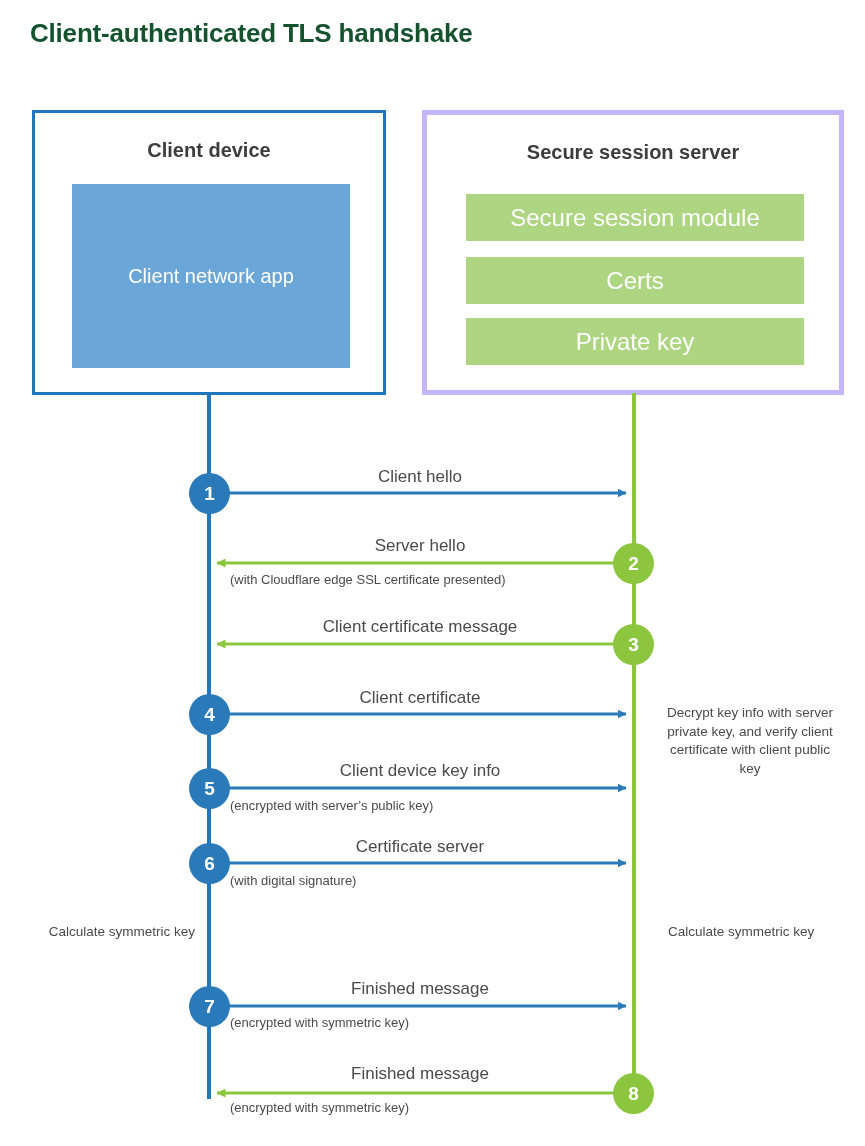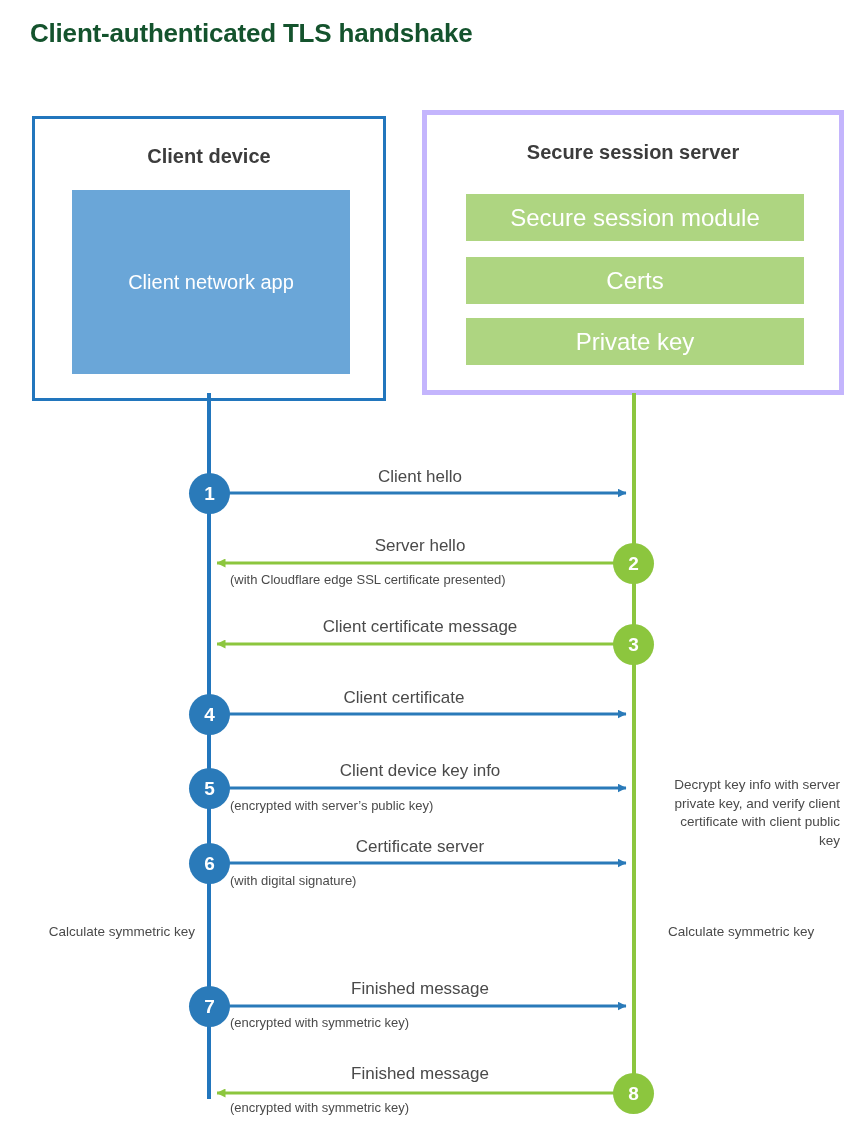--- a/index.html
+++ b/index.html
@@ -32,21 +32,21 @@
   }
 
   
   .actor-box {
     position: absolute;
     background: #ffffff;
     box-sizing: border-box;
   }
   #client-box {
     left: 32px;
-    top: 116px;
+    top: 110px;
     width: 354px;
     height: 285px;
     border: 3px solid #2276bd;
   }
   #server-box {
     left: 422px;
     top: 110px;
     width: 422px;
     height: 285px;
     border: 5px solid #c4b5fd;
@@ -145,23 +145,23 @@
 
   
   .side-note {
     position: absolute;
     font-size: 13.5px;
     color: #4a4a4a;
     line-height: 1.38;
   }
   #note-decrypt {
     left: 660px;
-    top: 776px;
+    top: 704px;
     width: 180px;
-    text-align: right;
+    text-align: center;
   }
   #note-calc-left {
     left: 40px;
     top: 923px;
     width: 155px;
     text-align: right;
   }
   #note-calc-right {
     left: 668px;
     top: 923px;
@@ -227,21 +227,21 @@
   <div class="step-circle blue" style="left:189px; top:986px;">7</div>
   <div class="step-circle green" style="left:613px; top:1073px;">8</div>
 
   <div class="step-label" style="left:240px; top:467px; width:360px;">Client hello</div>
 
   <div class="step-label" style="left:240px; top:536px; width:360px;">Server hello</div>
   <div class="step-sublabel" style="left:230px; top:572px; width:380px;">(with Cloudflare edge SSL certificate presented)</div>
 
   <div class="step-label" style="left:240px; top:617px; width:360px;">Client certificate message</div>
 
-  <div class="step-label" style="left:224px; top:688px; width:360px;">Client certificate</div>
+  <div class="step-label" style="left:240px; top:688px; width:360px;">Client certificate</div>
 
   <div class="step-label" style="left:240px; top:761px; width:360px;">Client device key info</div>
   <div class="step-sublabel" style="left:230px; top:798px; width:380px;">(encrypted with server’s public key)</div>
 
   <div class="step-label" style="left:240px; top:837px; width:360px;">Certificate server</div>
   <div class="step-sublabel" style="left:230px; top:873px; width:380px;">(with digital signature)</div>
 
   <div class="step-label" style="left:240px; top:979px; width:360px;">Finished message</div>
   <div class="step-sublabel" style="left:230px; top:1015px; width:380px;">(encrypted with symmetric key)</div>
 

